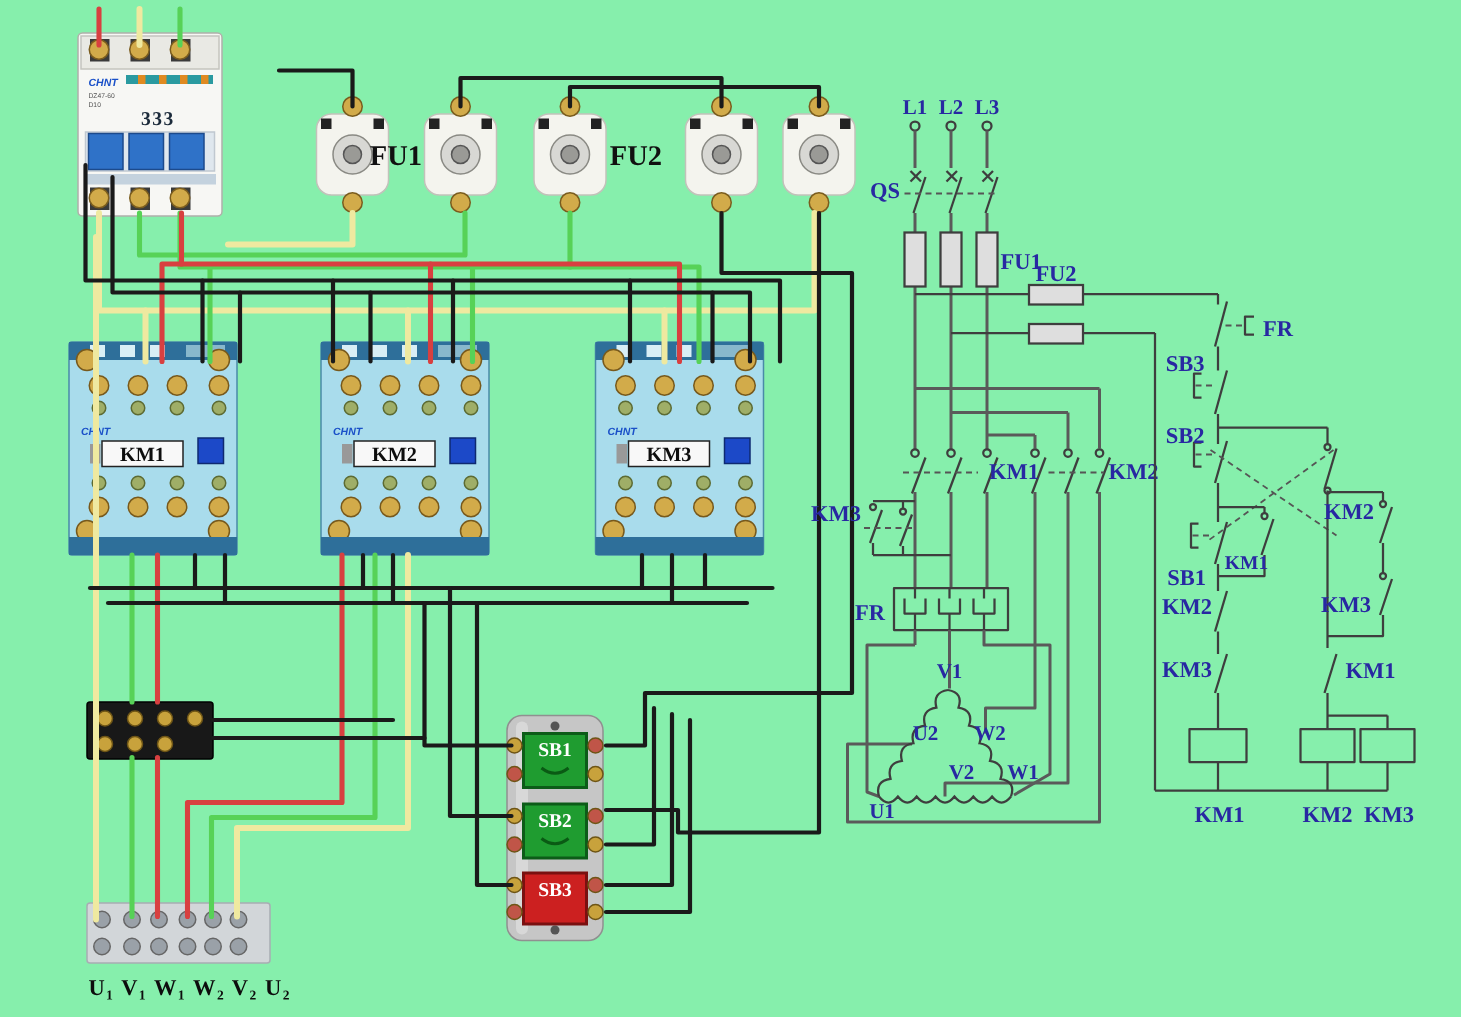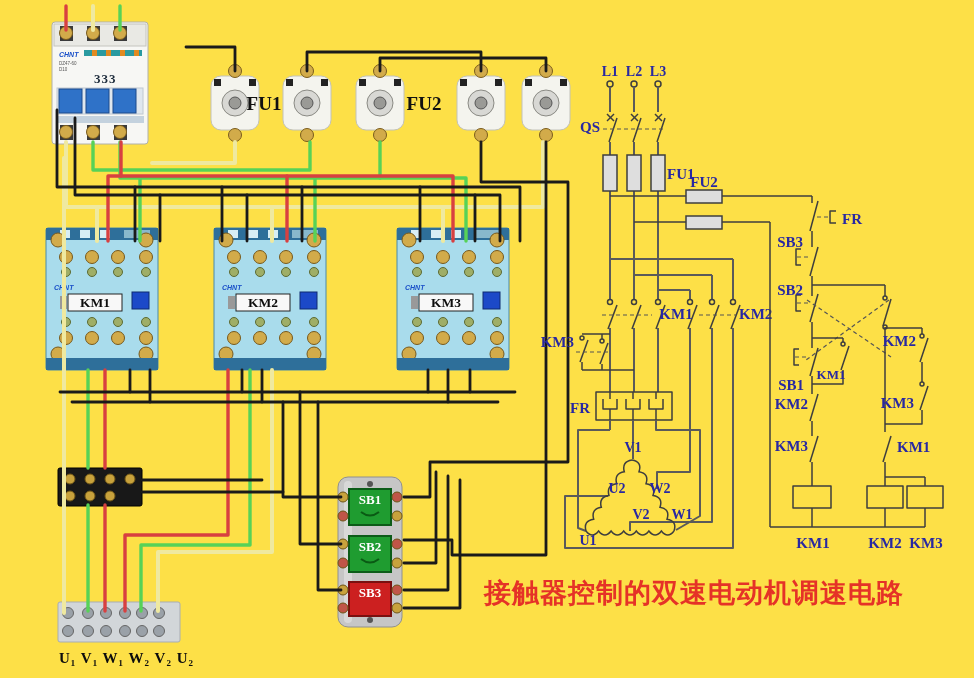--- a/index.html
+++ b/index.html
@@ -1,17 +1,17 @@
 <!DOCTYPE html>
 <html><head>
 <meta charset="utf-8">
 <style>
   html,body{margin:0;padding:0}
   body{font-family:"Liberation Sans",sans-serif}
-  #stage{position:relative;width:974px;height:678px;background:#fde047;overflow:hidden}
+  #stage{position:relative;width:974px;height:678px;background:#86efac;overflow:hidden}
   #board{position:absolute;left:0;top:0}
   
   .wy{fill:none;stroke:#efe9a0;stroke-width:4;stroke-linejoin:round;stroke-linecap:round}
   .wg{fill:none;stroke:#57d257;stroke-width:3.4;stroke-linejoin:round;stroke-linecap:round}
   .wr{fill:none;stroke:#d84040;stroke-width:3.4;stroke-linejoin:round;stroke-linecap:round}
   .wb{fill:none;stroke:#1a1a1a;stroke-width:2.8;stroke-linejoin:round;stroke-linecap:round}
   
   .sm{fill:none;stroke:#5a5a5a;stroke-width:2;stroke-linejoin:round}
   .sl{fill:none;stroke:#3e3e3e;stroke-width:1.5;stroke-linejoin:round}
   .sd{fill:none;stroke:#555;stroke-width:1.2;stroke-dasharray:4 3}
@@ -586,14 +586,13 @@
       <rect x="867" y="486" width="36" height="22" fill="none" class="sl"></rect>
       <rect x="907" y="486" width="36" height="22" fill="none" class="sl"></rect>
       <line class="sl" x1="885" y1="508" x2="885" y2="527"></line>
       <line class="sl" x1="925" y1="508" x2="925" y2="527"></line>
       <text class="bt" x="885" y="548" text-anchor="middle">KM2</text>
       <text class="bt" x="926" y="548" text-anchor="middle">KM3</text>
     </g>
   </g>
 </svg>
 
-<div id="title">接触器控制的双速电动机调速电路</div>
 </div>
 
 </body></html>

